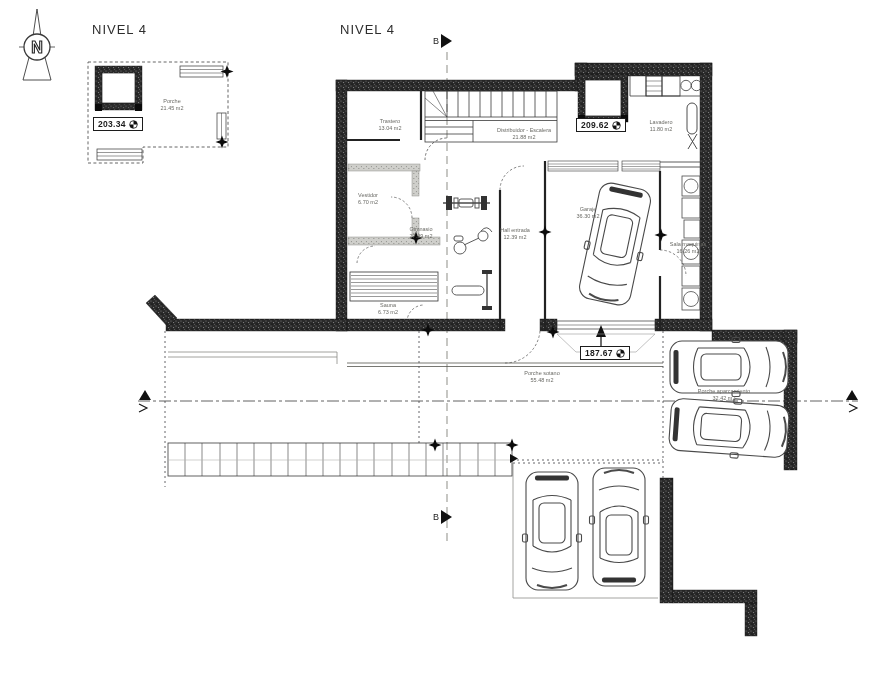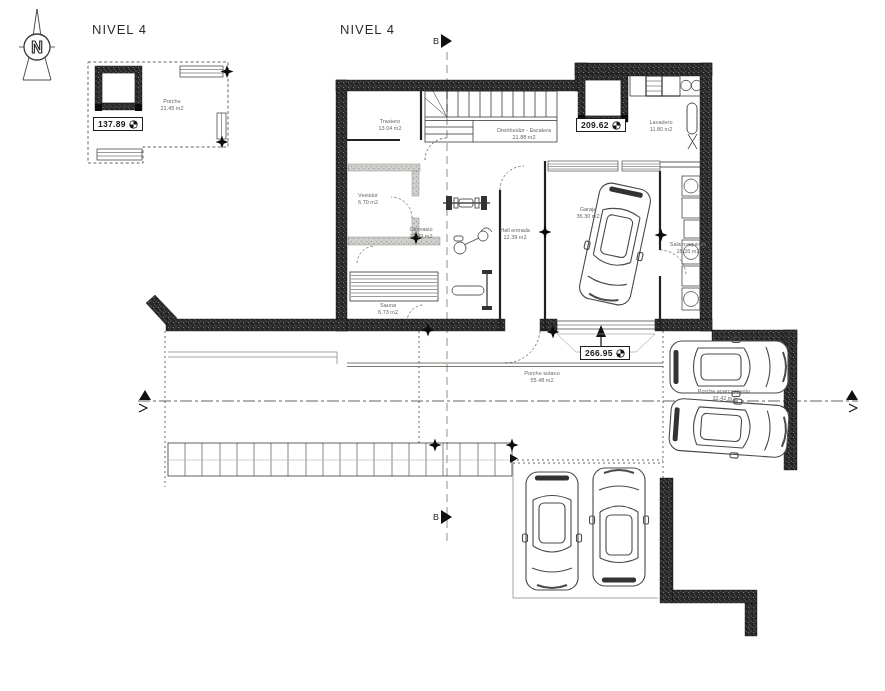--- a/index.html
+++ b/index.html
@@ -291,37 +291,37 @@
       </svg>
 </div>
 <div class="secB" style="left:433px;top:509px">
   <span>B</span>
   <svg width="12" height="16">
         <polygon points="0,1 0,15 11,8" fill="#111"></polygon>
       </svg>
 </div>
 
 <div class="lvl" style="left:93px;top:117px">
-  <span>137.89</span>
+  <span>203.34</span>
   <svg width="9" height="9">
     <circle cx="4.5" cy="4.5" r="3.8" fill="#fff" stroke="#111" stroke-width="0.8"></circle>
     <path d="M4.5,4.5 L4.5,0.7 A3.8,3.8 0 0 1 8.3,4.5 Z" fill="#111"></path>
     <path d="M4.5,4.5 L4.5,8.3 A3.8,3.8 0 0 1 0.7,4.5 Z" fill="#111"></path>
   </svg>
 </div>
 <div class="lvl" style="left:576px;top:118px">
   <span>209.62</span>
   <svg width="9" height="9">
     <circle cx="4.5" cy="4.5" r="3.8" fill="#fff" stroke="#111" stroke-width="0.8"></circle>
     <path d="M4.5,4.5 L4.5,0.7 A3.8,3.8 0 0 1 8.3,4.5 Z" fill="#111"></path>
     <path d="M4.5,4.5 L4.5,8.3 A3.8,3.8 0 0 1 0.7,4.5 Z" fill="#111"></path>
   </svg>
 </div>
 <div class="lvl" style="left:580px;top:346px">
-  <span>266.95</span>
+  <span>187.67</span>
   <svg width="9" height="9">
     <circle cx="4.5" cy="4.5" r="3.8" fill="#fff" stroke="#111" stroke-width="0.8"></circle>
     <path d="M4.5,4.5 L4.5,0.7 A3.8,3.8 0 0 1 8.3,4.5 Z" fill="#111"></path>
     <path d="M4.5,4.5 L4.5,8.3 A3.8,3.8 0 0 1 0.7,4.5 Z" fill="#111"></path>
   </svg>
 </div>
 
 <div class="rlabel" style="left:172px;top:104px">
   <span>Porche</span>
       <span>21.45 m2</span>

